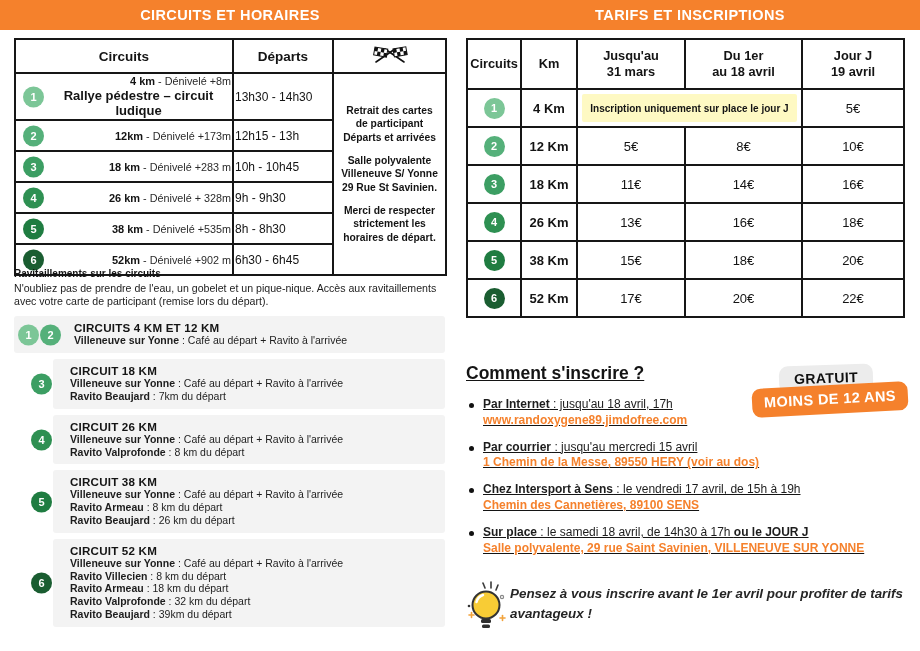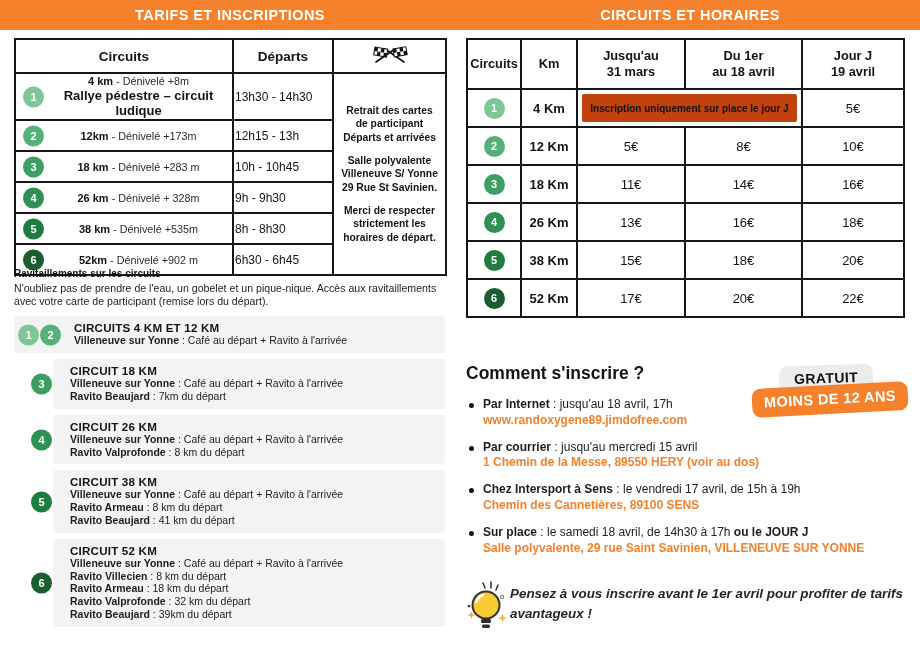--- a/index.html
+++ b/index.html
@@ -16,21 +16,21 @@
   .ct{position:absolute;left:14px;top:38px;width:431px;}
   .ct th,.ct td{border:2px solid #161616;vertical-align:middle;}
   .ct tr.h{height:34px;}
   .ct tr.r1{height:44px;}
   .ct tr.rx{height:31px;}
   .ct th{font-size:13.5px;font-weight:700;text-align:center;}
   .cell-circuit{position:relative;padding-left:30px;text-align:center;}
   .badge{display:inline-block;width:21px;height:21px;border-radius:50%;color:#fff;
          font-weight:700;font-size:11px;line-height:21px;text-align:center;}
   .badge-abs{position:absolute;left:7px;top:50%;transform:translateY(-50%);}
-  .cc-l1{font-size:10.8px;}
+  .cc-l1{font-size:10.8px;text-align:right;}
   .dist{font-weight:700;font-size:11px;}
   .det{color:#2a2a2a;}
   .line2{font-weight:700;font-size:13px;margin-top:1px;}
   .cell-departs{text-align:left;font-size:12px;}
   .cell-note{text-align:center;font-size:10.3px;font-weight:700;line-height:1.3;padding:4px 5px;}
   .cell-note .g{margin-bottom:10px;}
 
   
   .rav{position:absolute;left:14px;top:268px;width:431px;}
   .rav-title{font-size:10px;font-weight:800;margin:0 0 3px;}
@@ -47,25 +47,25 @@
 
   
   .tt{position:absolute;left:466px;top:38px;width:437px;}
   .tt th,.tt td{border:2px solid #161616;text-align:center;vertical-align:middle;}
   .tt tr.h{height:50px;}
   .tt tr.r{height:38px;}
   .tt th{font-size:12.8px;font-weight:700;line-height:1.25;}
   .km{font-weight:700;font-size:13px;}
   .price{font-size:13px;}
   .td-special{padding:4px;}
-  .special-box{background:#c2410c;border-radius:2px;font-size:10px;font-weight:700;
+  .special-box{background:#fef9c3;border-radius:2px;font-size:10px;font-weight:700;
                height:28px;display:flex;align-items:center;justify-content:center;}
 
   
-  .comment{position:absolute;left:466px;top:363px;width:437px;}
+  .comment{position:absolute;left:466px;top:363px;width:437px;text-decoration:underline;}
   .comment h2{font-size:17.5px;font-weight:800;margin:0 0 13px;}
   .bullet{position:relative;padding-left:17px;margin-bottom:11px;font-size:12px;
           line-height:1.32;color:#1d1d1d;}
   .bullet .dot{position:absolute;left:3px;top:6px;width:5px;height:5px;background:#111;border-radius:50%;}
   .lbl{font-weight:700;}
   .orange-line{color:#F5812C;font-weight:700;}
 
   
   .free{position:absolute;left:779px;top:365px;z-index:5;}
   .free-top{display:inline-block;background:#ECECEC;color:#0f0f0f;font-weight:800;font-size:14px;
@@ -77,22 +77,22 @@
   
   .tip{position:absolute;left:464px;top:579px;width:450px;display:flex;gap:0;}
   .tip-text{font-style:italic;font-weight:700;font-size:13.4px;line-height:1.5;color:#262626;padding-top:5px;}
 </style>
 </head>
 <body>
 
 <div class="page">
 
   <div class="band" style="background-color: rgb(245, 129, 44);">
+    <div class="band-title">CIRCUITS ET HORAIRES</div>
     <div class="band-title">TARIFS ET INSCRIPTIONS</div>
-    <div class="band-title">CIRCUITS ET HORAIRES</div>
   </div>
 
   <table class="ct">
     <colgroup>
         <col style="width:218px">
         <col style="width:100px">
         <col style="width:113px">
       </colgroup>
     <tbody>
         <tr class="h">
@@ -213,21 +213,21 @@
     </div>
 
     <div class="rav-item">
       <div class="rav-badges">
         <span class="badge" style="background-color: rgb(31, 124, 65);">5</span>
       </div>
       <div class="rav-box">
         <div class="rav-h">CIRCUIT 38 KM</div>
         <div class="rav-line"><span class="b">Villeneuve sur Yonne</span><span> : Café au départ + Ravito à l'arrivée</span></div>
         <div class="rav-line"><span class="b">Ravito Armeau</span><span> : 8 km du départ</span></div>
-        <div class="rav-line"><span class="b">Ravito Beaujard</span><span> : 41 km du départ</span></div>
+        <div class="rav-line"><span class="b">Ravito Beaujard</span><span> : 26 km du départ</span></div>
       </div>
     </div>
 
     <div class="rav-item">
       <div class="rav-badges">
         <span class="badge" style="background-color: rgb(26, 93, 49);">6</span>
       </div>
       <div class="rav-box">
         <div class="rav-h">CIRCUIT 52 KM</div>
         <div class="rav-line"><span class="b">Villeneuve sur Yonne</span><span> : Café au départ + Ravito à l'arrivée</span></div>

